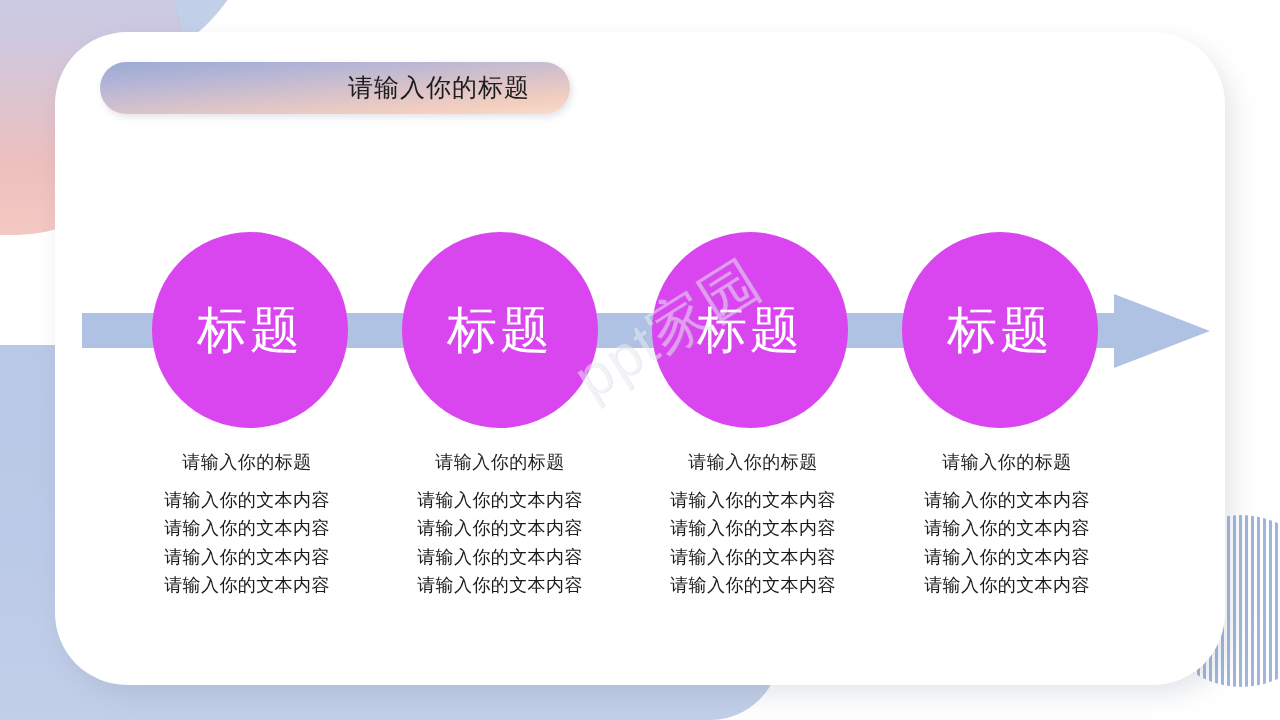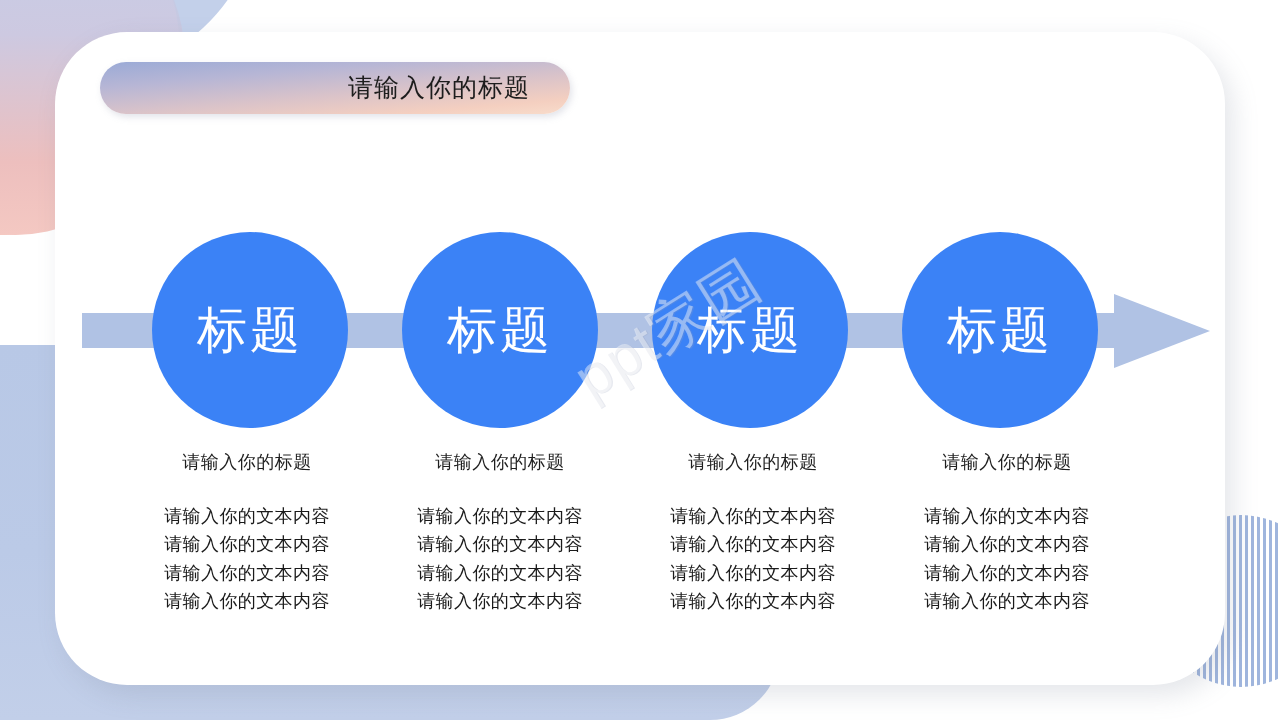--- a/index.html
+++ b/index.html
@@ -150,21 +150,21 @@
     border-left: 96px solid #b0c2e4;
   }
 
   
   .circle {
     position: absolute;
     top: 232px;
     width: 196px;
     height: 196px;
     border-radius: 50%;
-    background: #3b82f6;
+    background: #d946ef;
     display: flex;
     align-items: center;
     justify-content: center;
   }
   .circle-label {
     font-size: 50px;
     color: #ffffff;
     letter-spacing: 3px;
     line-height: 1;
   }
@@ -176,21 +176,21 @@
     width: 250px;
     text-align: center;
   }
   .col-subtitle {
     font-size: 18px;
     color: #1f1f1f;
     line-height: 1.2;
     letter-spacing: 0.5px;
   }
   .col-body {
-    margin-top: 28px;
+    margin-top: 12px;
     font-size: 18px;
     color: #1a1a1a;
     line-height: 28.5px;
     letter-spacing: 0.4px;
   }
   .col-body div { white-space: nowrap; }
 </style>
 </head>
 <body>
 

